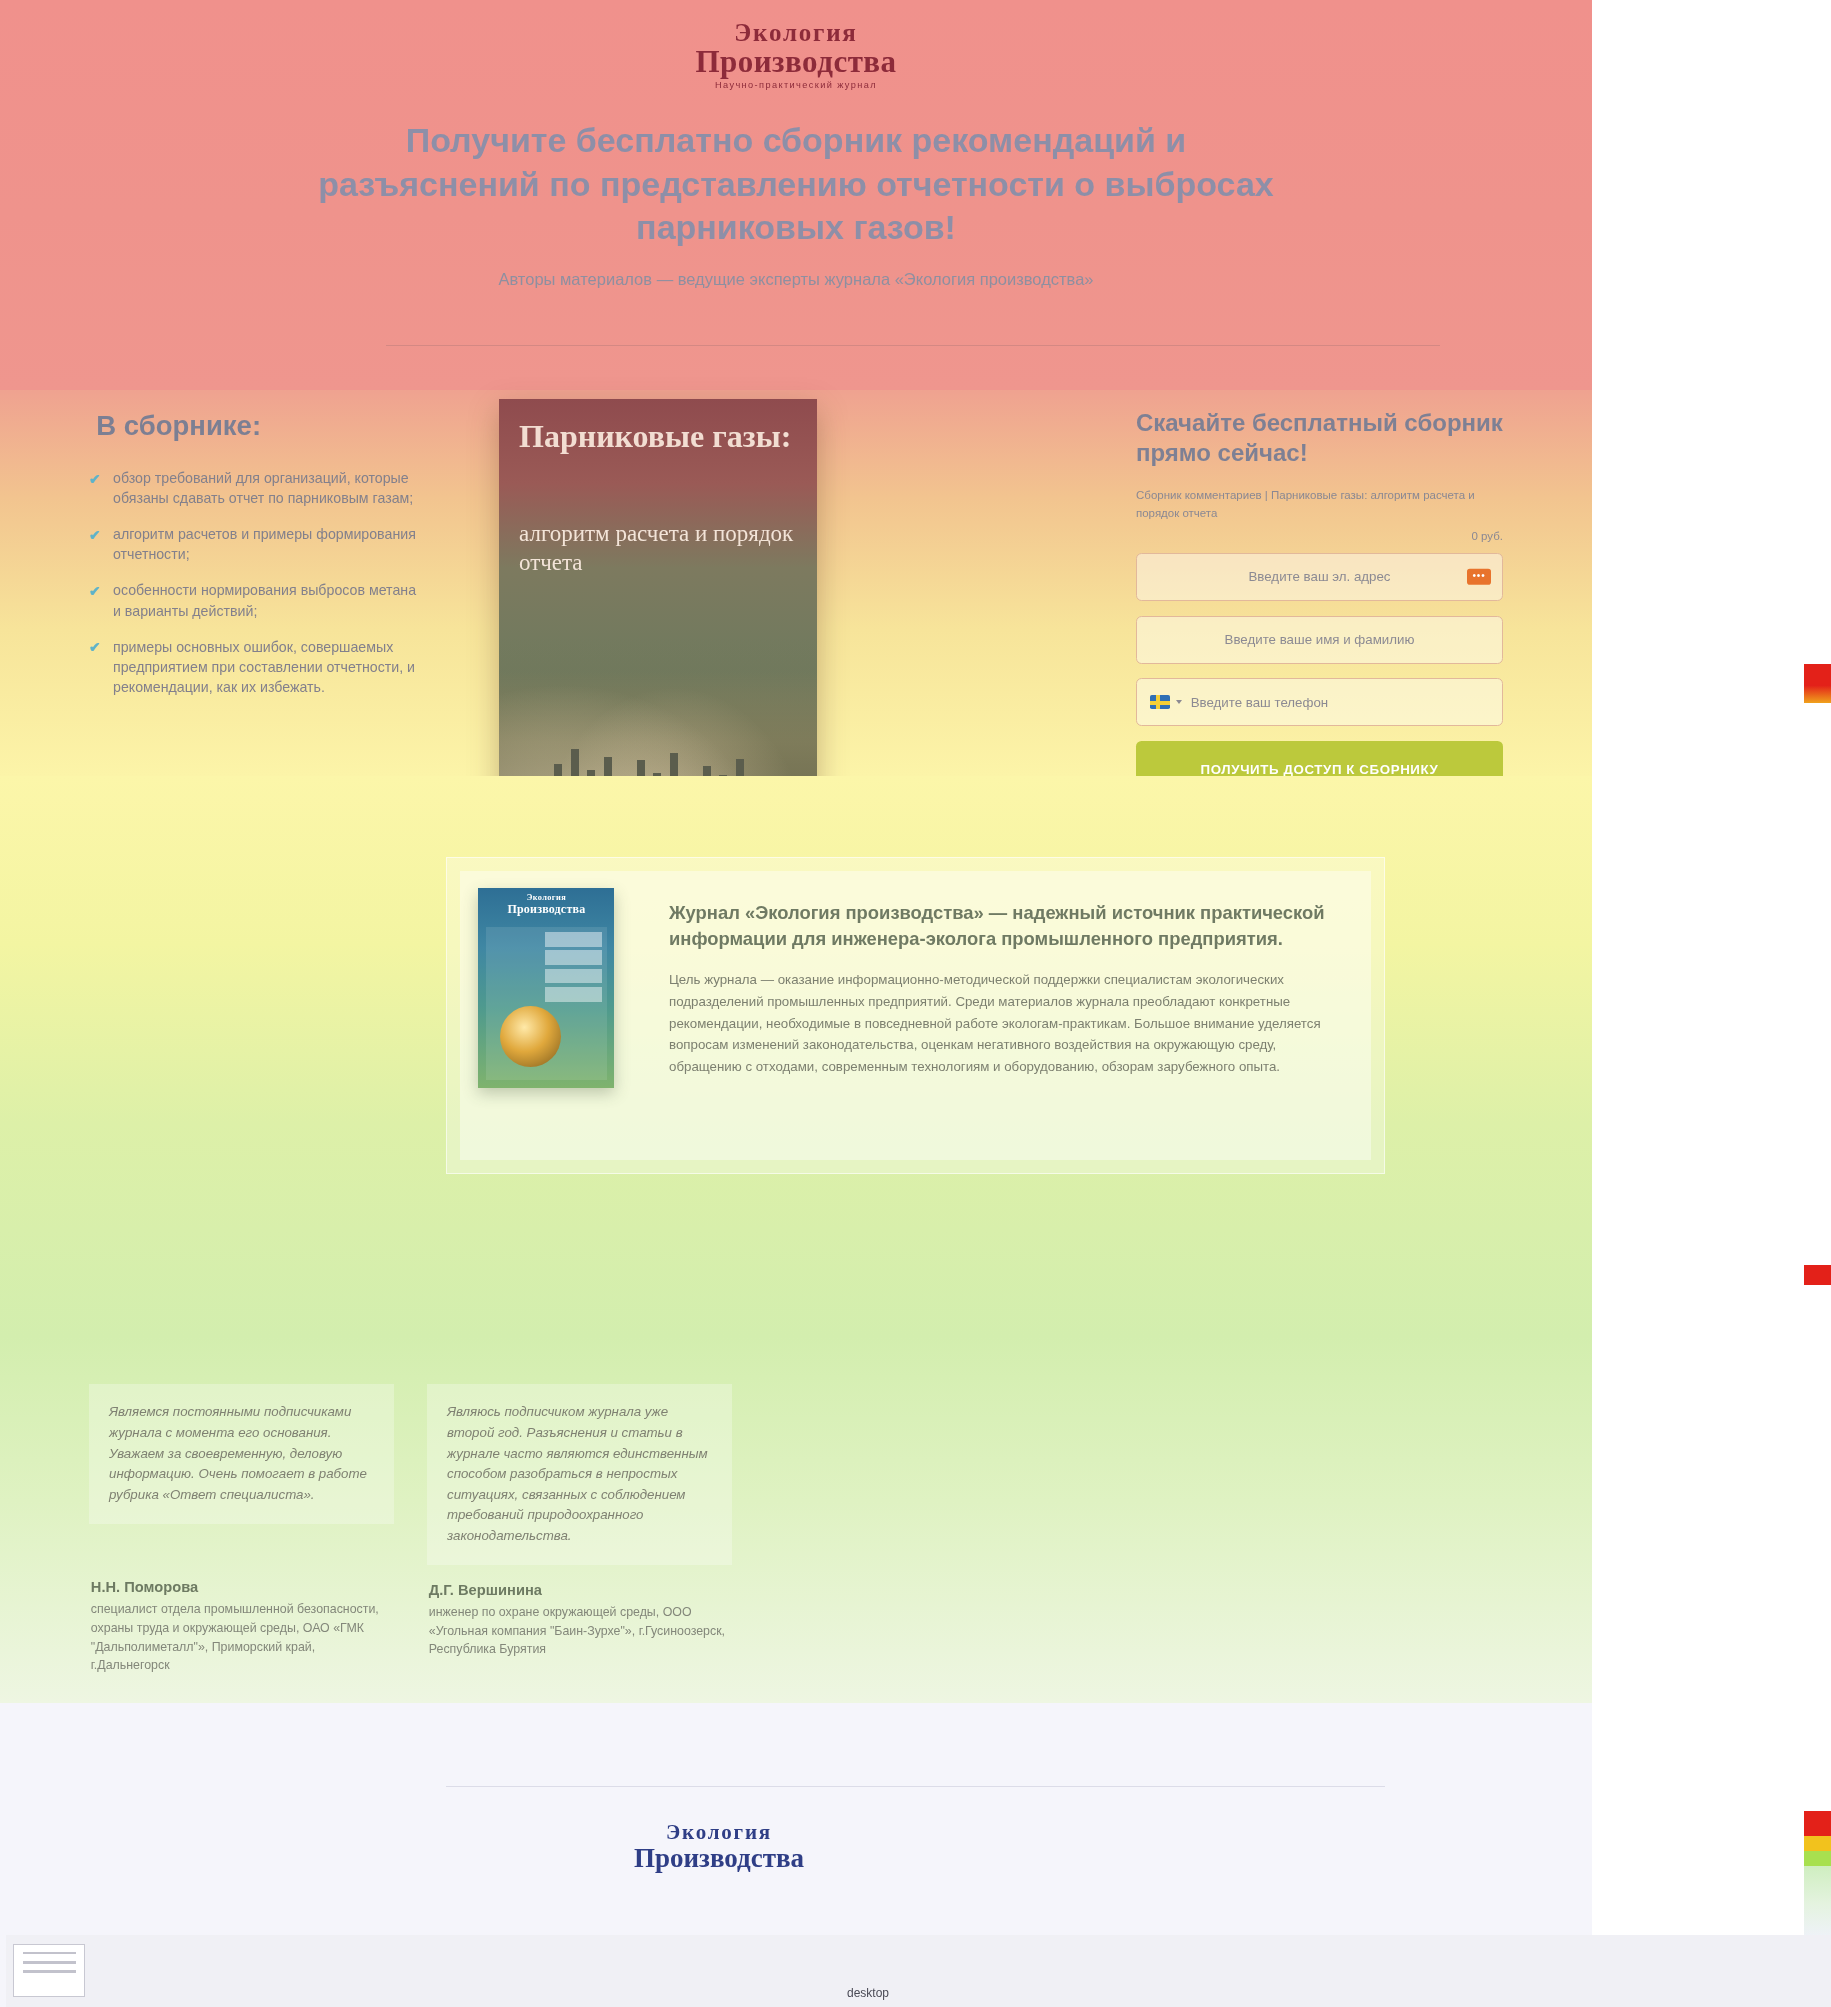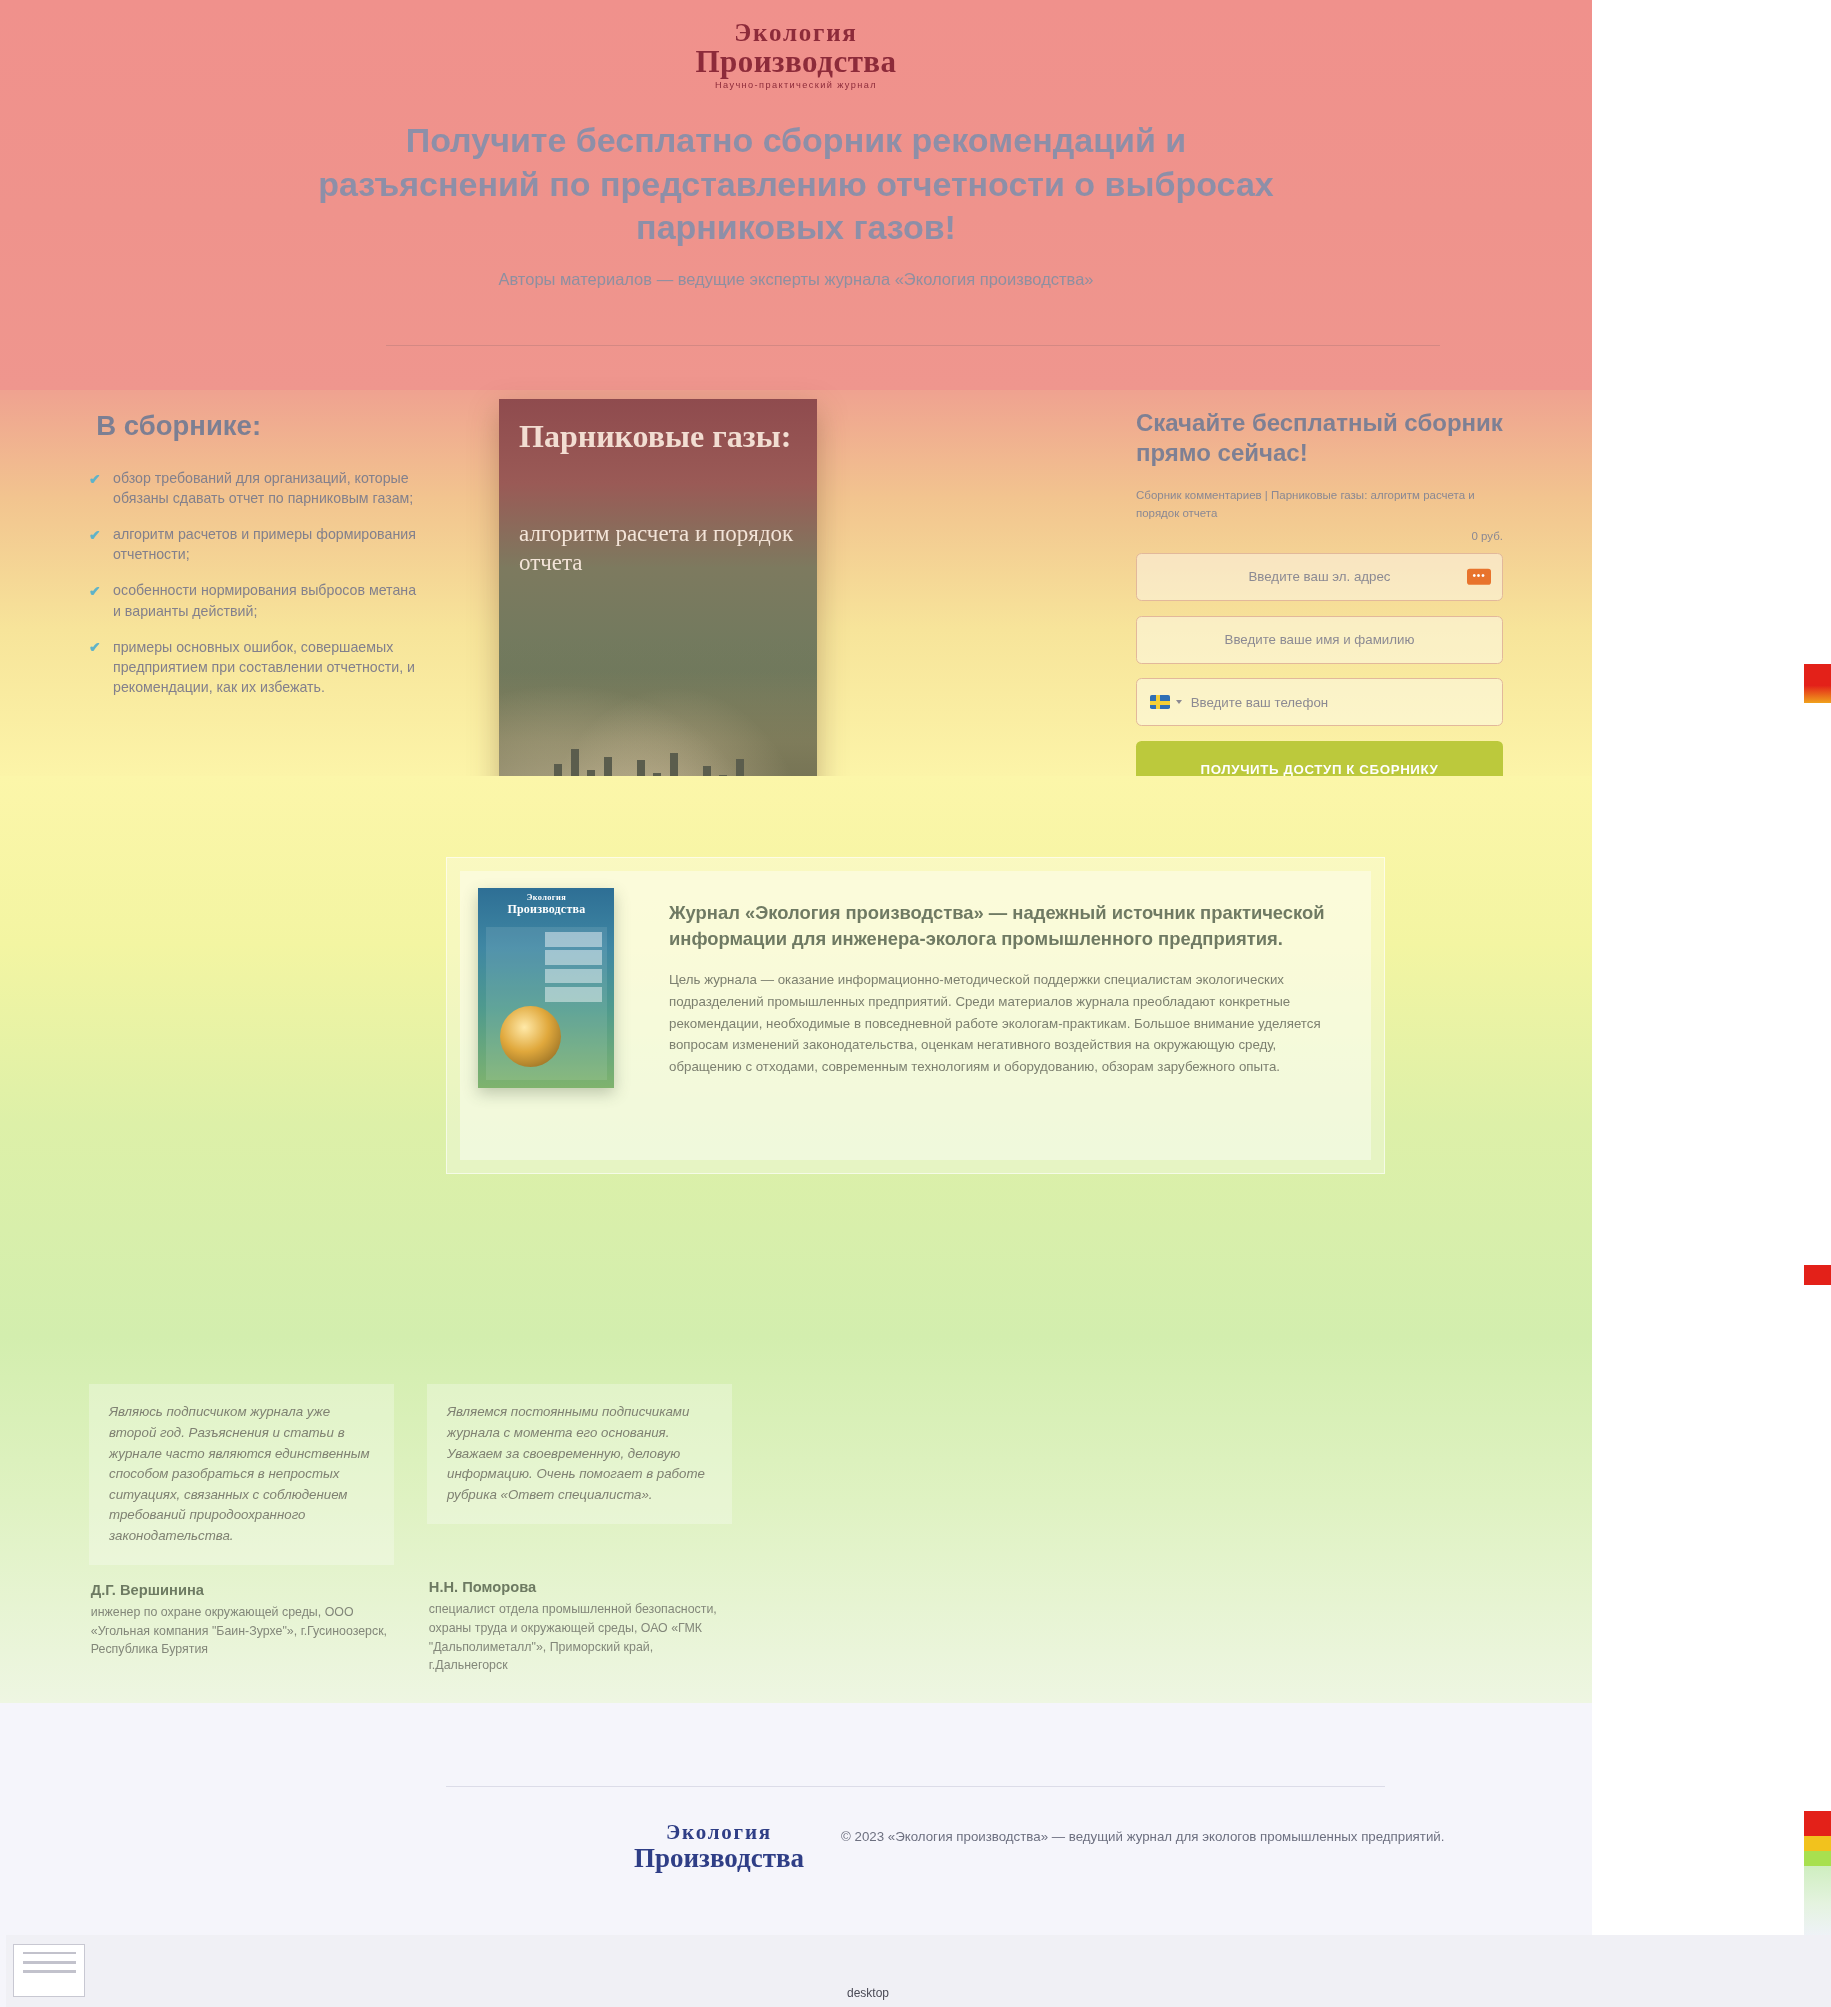--- a/index.html
+++ b/index.html
@@ -568,47 +568,46 @@
         <div class="journal-text">
           <h3>Журнал «Экология производства» — надежный источник практической информации для инженера-эколога промышленного предприятия.</h3>
           <p>Цель журнала — оказание информационно-методической поддержки специалистам экологических подразделений промышленных предприятий. Среди материалов журнала преобладают конкретные рекомендации, необходимые в повседневной работе экологам-практикам. Большое внимание уделяется вопросам изменений законодательства, оценкам негативного воздействия на окружающую среду, обращению с отходами, современным технологиям и оборудованию, обзорам зарубежного опыта.</p>
         </div>
       </div>
     </div>
   </section>
 
   <section class="reviews">
     <div class="reviews-inner">
+      <div class="review r2">
+        <div class="quote">Являемся постоянными подписчиками журнала с момента его основания. Уважаем за своевременную, деловую информацию. Очень помогает в работе рубрика «Ответ специалиста».</div>
+        <div class="who">
+          <div class="name">Н.Н. Поморова</div>
+          <div class="role">специалист отдела промышленной безопасности, охраны труда и окружающей среды, ОАО «ГМК "Дальполиметалл"», Приморский край, г.Дальнегорск</div>
+        </div>
+      </div>
       <div class="review r1">
         <div class="quote">Являюсь подписчиком журнала уже второй год. Разъяснения и статьи в журнале часто являются единственным способом разобраться в непростых ситуациях, связанных с соблюдением требований природоохранного законодательства.</div>
         <div class="who">
           <div class="name">Д.Г. Вершинина</div>
           <div class="role">инженер по охране окружающей среды, ООО «Угольная компания "Баин-Зурхе"», г.Гусиноозерск, Республика Бурятия</div>
-        </div>
-      </div>
-      <div class="review r2">
-        <div class="quote">Являемся постоянными подписчиками журнала с момента его основания. Уважаем за своевременную, деловую информацию. Очень помогает в работе рубрика «Ответ специалиста».</div>
-        <div class="who">
-          <div class="name">Н.Н. Поморова</div>
-          <div class="role">специалист отдела промышленной безопасности, охраны труда и окружающей среды, ОАО «ГМК "Дальполиметалл"», Приморский край, г.Дальнегорск</div>
         </div>
       </div>
       <div class="review r3">
       </div>
     </div>
   </section>
 
   <section class="footer">
     <div class="footer-rule"></div>
     <div class="footer-inner">
       <div class="footer-logo">
         <span class="l1">Экология</span>
         <span class="l2">Производства</span>
       </div>
-      <div class="footer-copy">© 2023 «Экология производства» — ведущий журнал для экологов промышленных предприятий.</div>
     </div>
   </section>
 
 </div>
 
 <div class="marker m1"></div>
 <div class="marker m2"></div>
 <div class="marker m3"></div>
 <div class="marker m4"></div>
 

